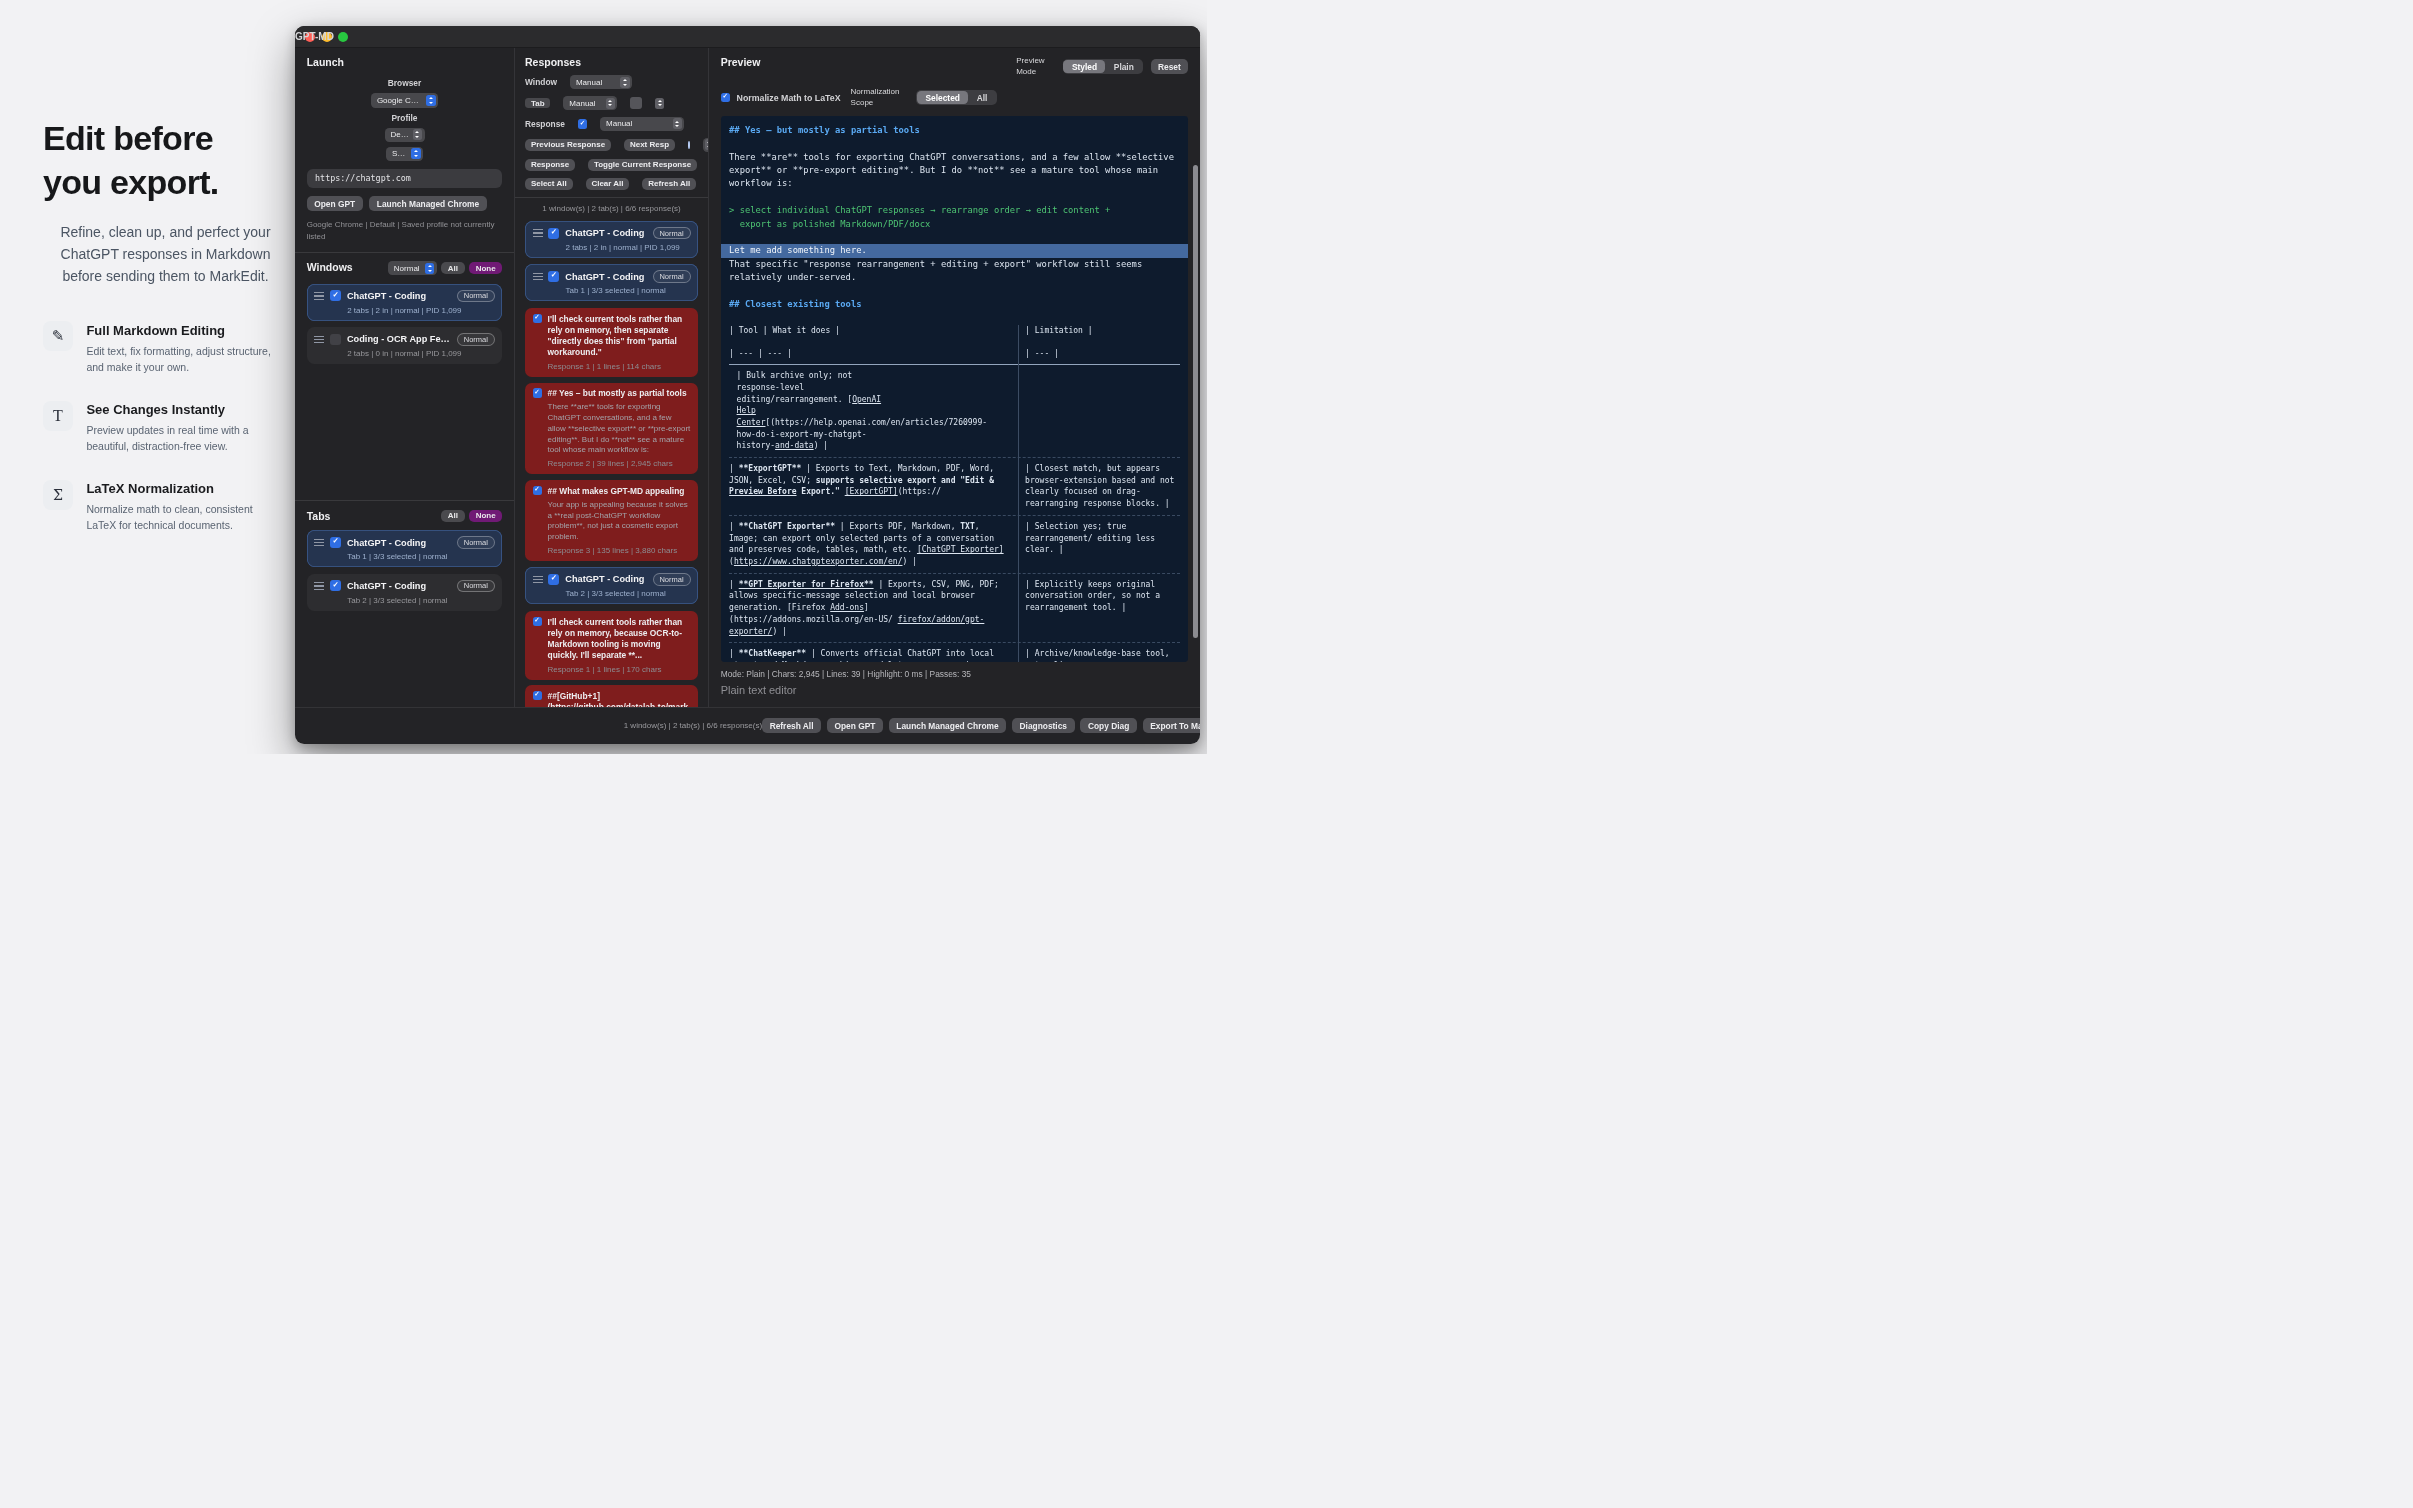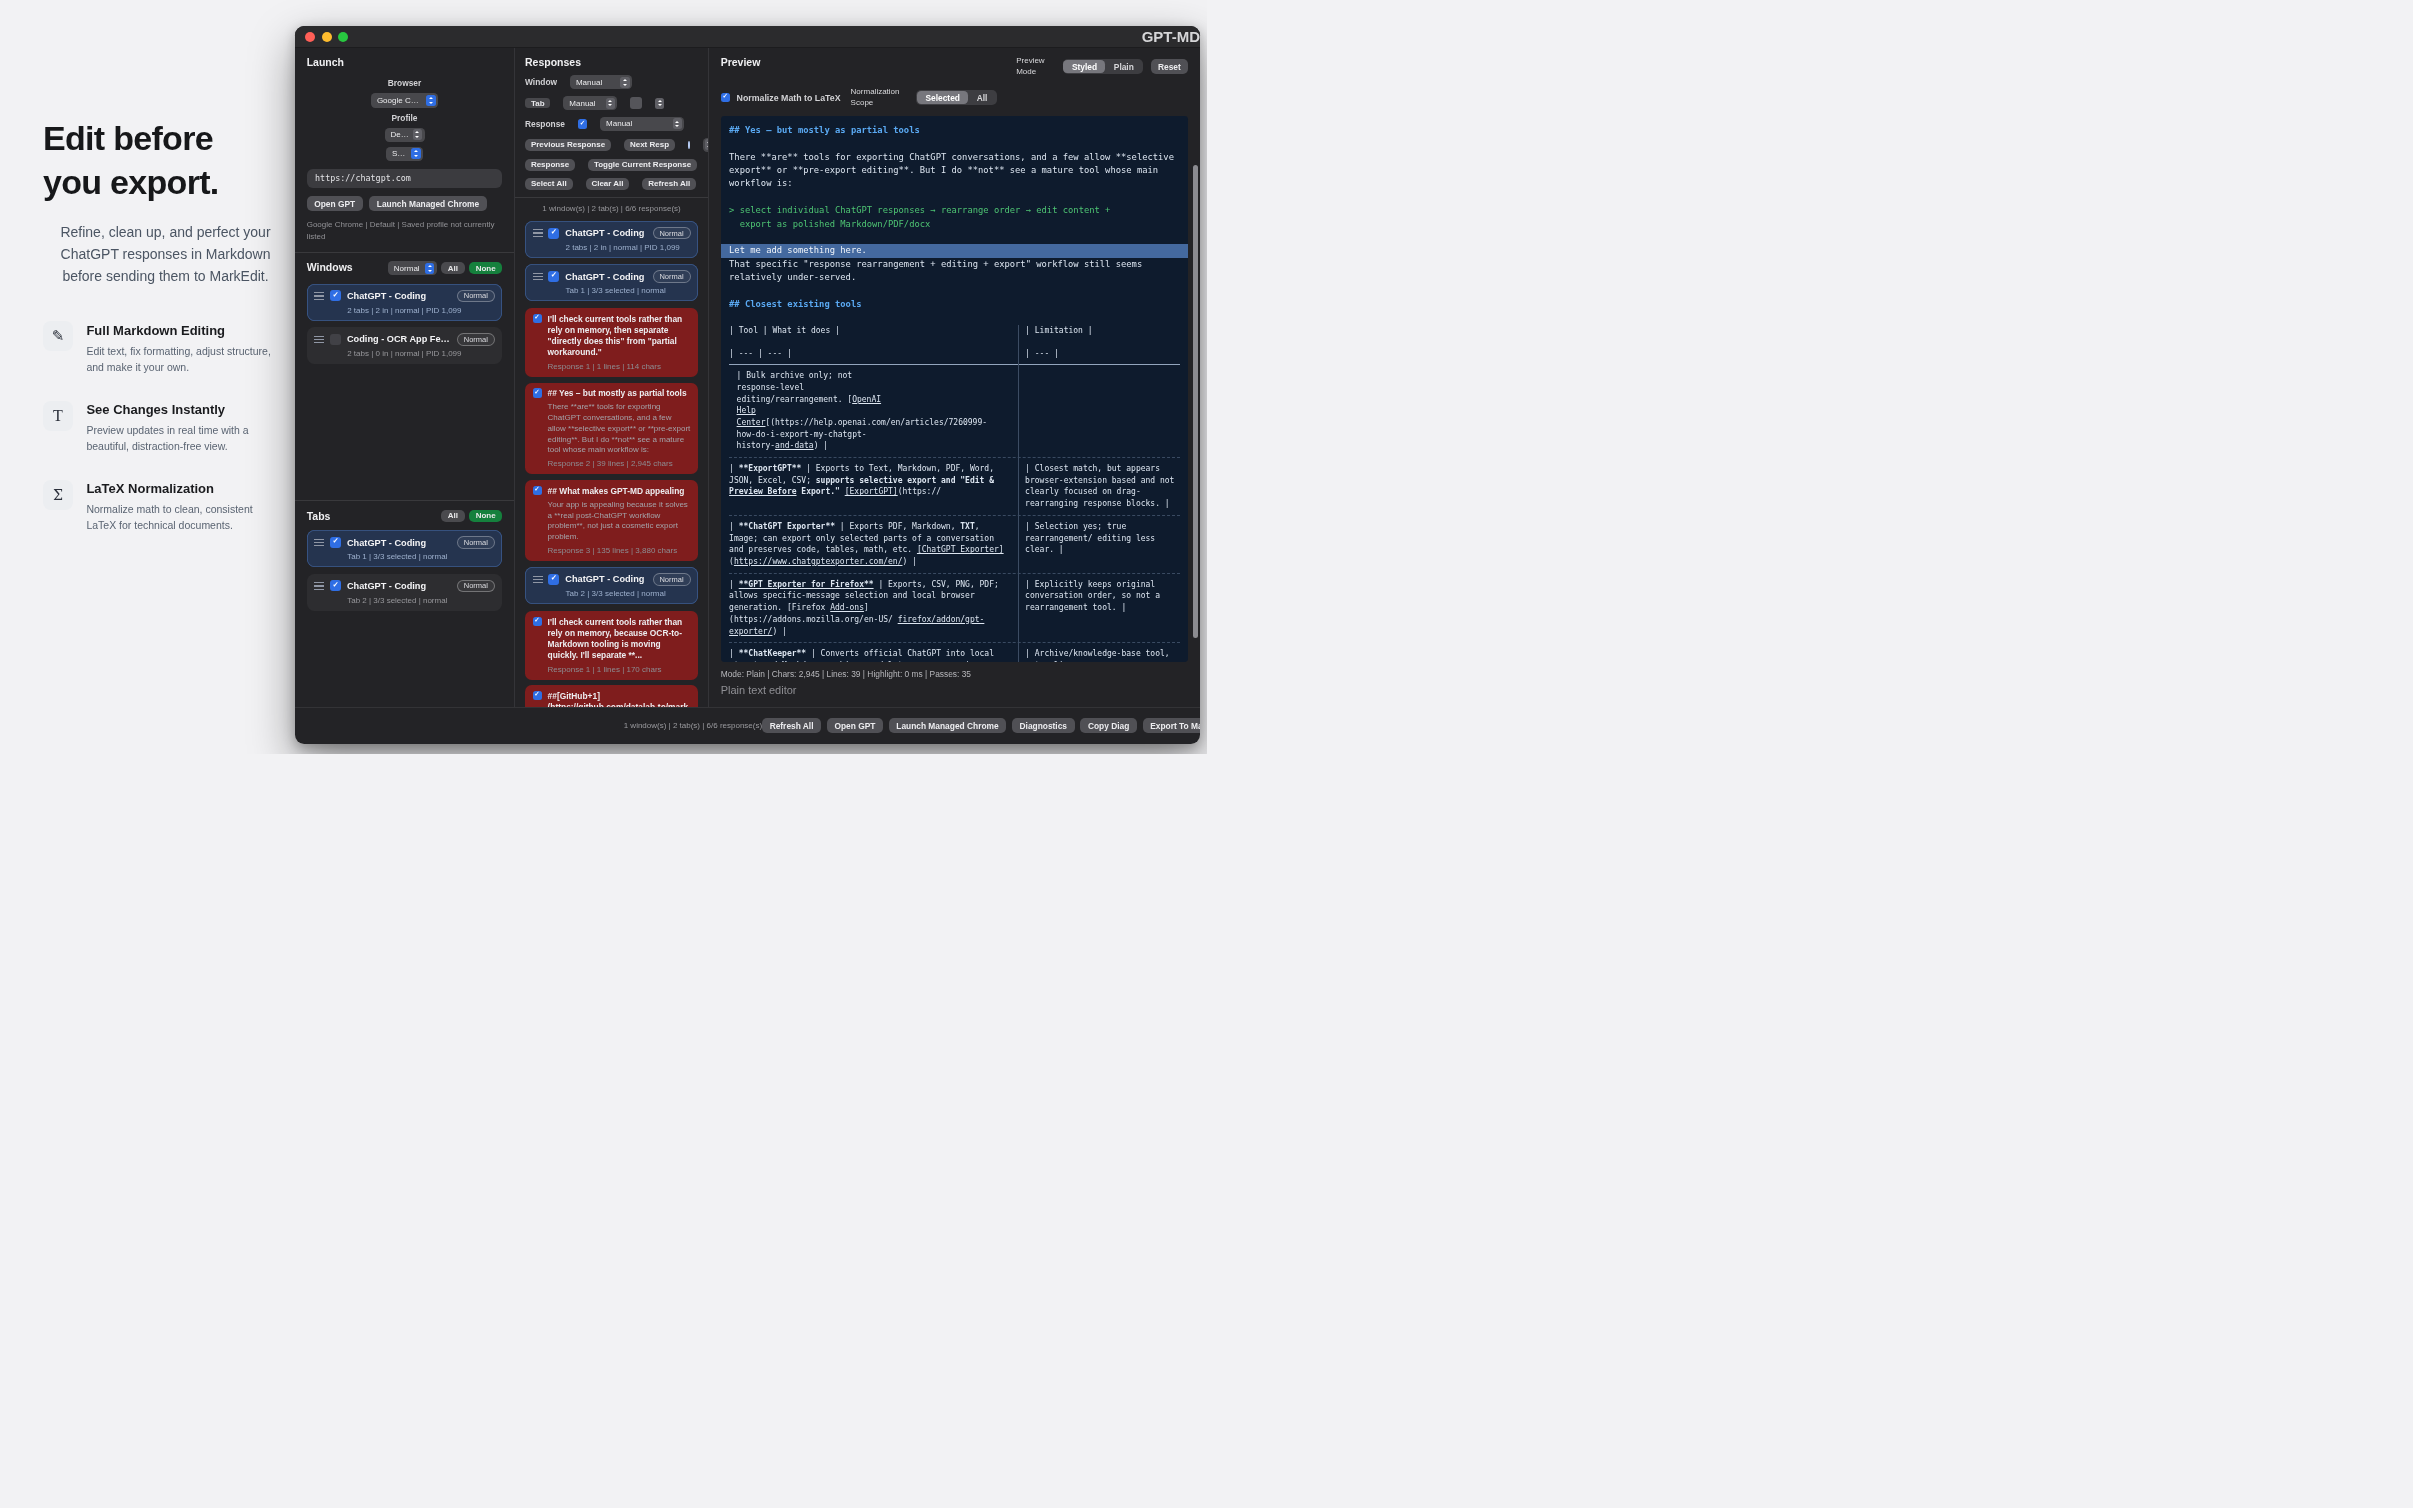--- a/index.html
+++ b/index.html
@@ -24,21 +24,21 @@
   .fdesc{font-size:10.5px; line-height:1.5; color:#5a6472; margin-top:5.9px; width:194px;}
 
   
   .appwin{position:absolute; left:295px; top:26px; width:905px; height:718px;
           background:#232326; border-radius:9.2px; overflow:hidden;
           box-shadow:0 18.4px 46px rgba(0,0,0,.4), 0 3.4px 11.7px rgba(0,0,0,.25);}
   .titlebar{height:22px; background:#2b2b2d; border-bottom:0.8px solid #1c1c1e;
             display:flex; align-items:center; position:relative;}
   .traffic{display:flex; gap:6.7px; margin-left:10px;}
   .tl{width:10px; height:10px; border-radius:50%; display:inline-block;}
-  .wtitle{position:absolute; left:0; right:0; text-align:right; font-size:15px;
+  .wtitle{position:absolute; left:0; right:0; text-align:left; font-size:10px;
           font-weight:700; color:#d6d6d8; pointer-events:none;}
 
   .content{display:flex; height:659px;}
   .col{height:100%; overflow:hidden;}
   .col-left{width:220px; border-right:0.8px solid #343438; padding:8.4px 11.7px;}
   .col-mid{width:194px; border-right:0.8px solid #343438; padding:8.4px 10px;}
   .col-right{flex:1; padding:8.4px 11.7px 0 11.7px; display:flex; flex-direction:column; position:relative;}
 
   .sec-title{font-size:10.5px; font-weight:700; color:#f0f0f2;}
   .lbl{font-size:8.4px; font-weight:700; color:#d2d2d5; white-space:nowrap;}
@@ -60,21 +60,21 @@
   .btnrow{display:flex; gap:6.7px; margin-top:8.4px;}
   .btn{background:#505055; border:none; border-radius:5px; color:#ededf0; font-family:"Liberation Sans",sans-serif;
        font-size:8.4px; font-weight:700; padding:2.5px 7.5px; white-space:nowrap; cursor:default;}
   .caption{margin-top:7.5px; font-size:8px; line-height:1.55; color:#929296;}
   .hr{border-top:0.8px solid #39393c; margin:8.4px -11.7px;}
   .col-mid .hr{margin:6.7px -10px;}
   .sec-head{display:flex; align-items:flex-start; justify-content:space-between; margin-top:1.7px;}
   .sec-ctrls{display:flex; align-items:center; gap:4.2px;}
   .chip{background:#4a4a4e; border:none; border-radius:5px; color:#e8e8ea; font-size:8px; font-weight:700;
         padding:1.7px 6.7px; font-family:"Liberation Sans",sans-serif;}
-  .chip.light{background:#15803d;}
+  .chip.light{background:#701a75;}
 
   .cards{margin-top:8.4px;}
   .cards-win{height:208px;}
   .card{background:#2d2d30; border-radius:7.5px; padding:5.9px 7.5px; margin-bottom:6.7px;}
   .card.selected{background:var(--selcard); box-shadow:inset 0 0 0 0.8px var(--selborder);}
   .card-top{display:flex; align-items:center; gap:5.9px;}
   .hamb{display:inline-block; width:10px; height:7.5px; border-top:1.3px solid #9097a5;
         border-bottom:1.3px solid #9097a5; position:relative; flex:0 0 auto;}
   .hamb::after{content:""; position:absolute; left:0; right:0; top:2px; height:1.3px; background:#9097a5;}
   .cb{width:11px; height:11px; border-radius:2.9px; background:var(--accent); position:relative; flex:0 0 auto;}

